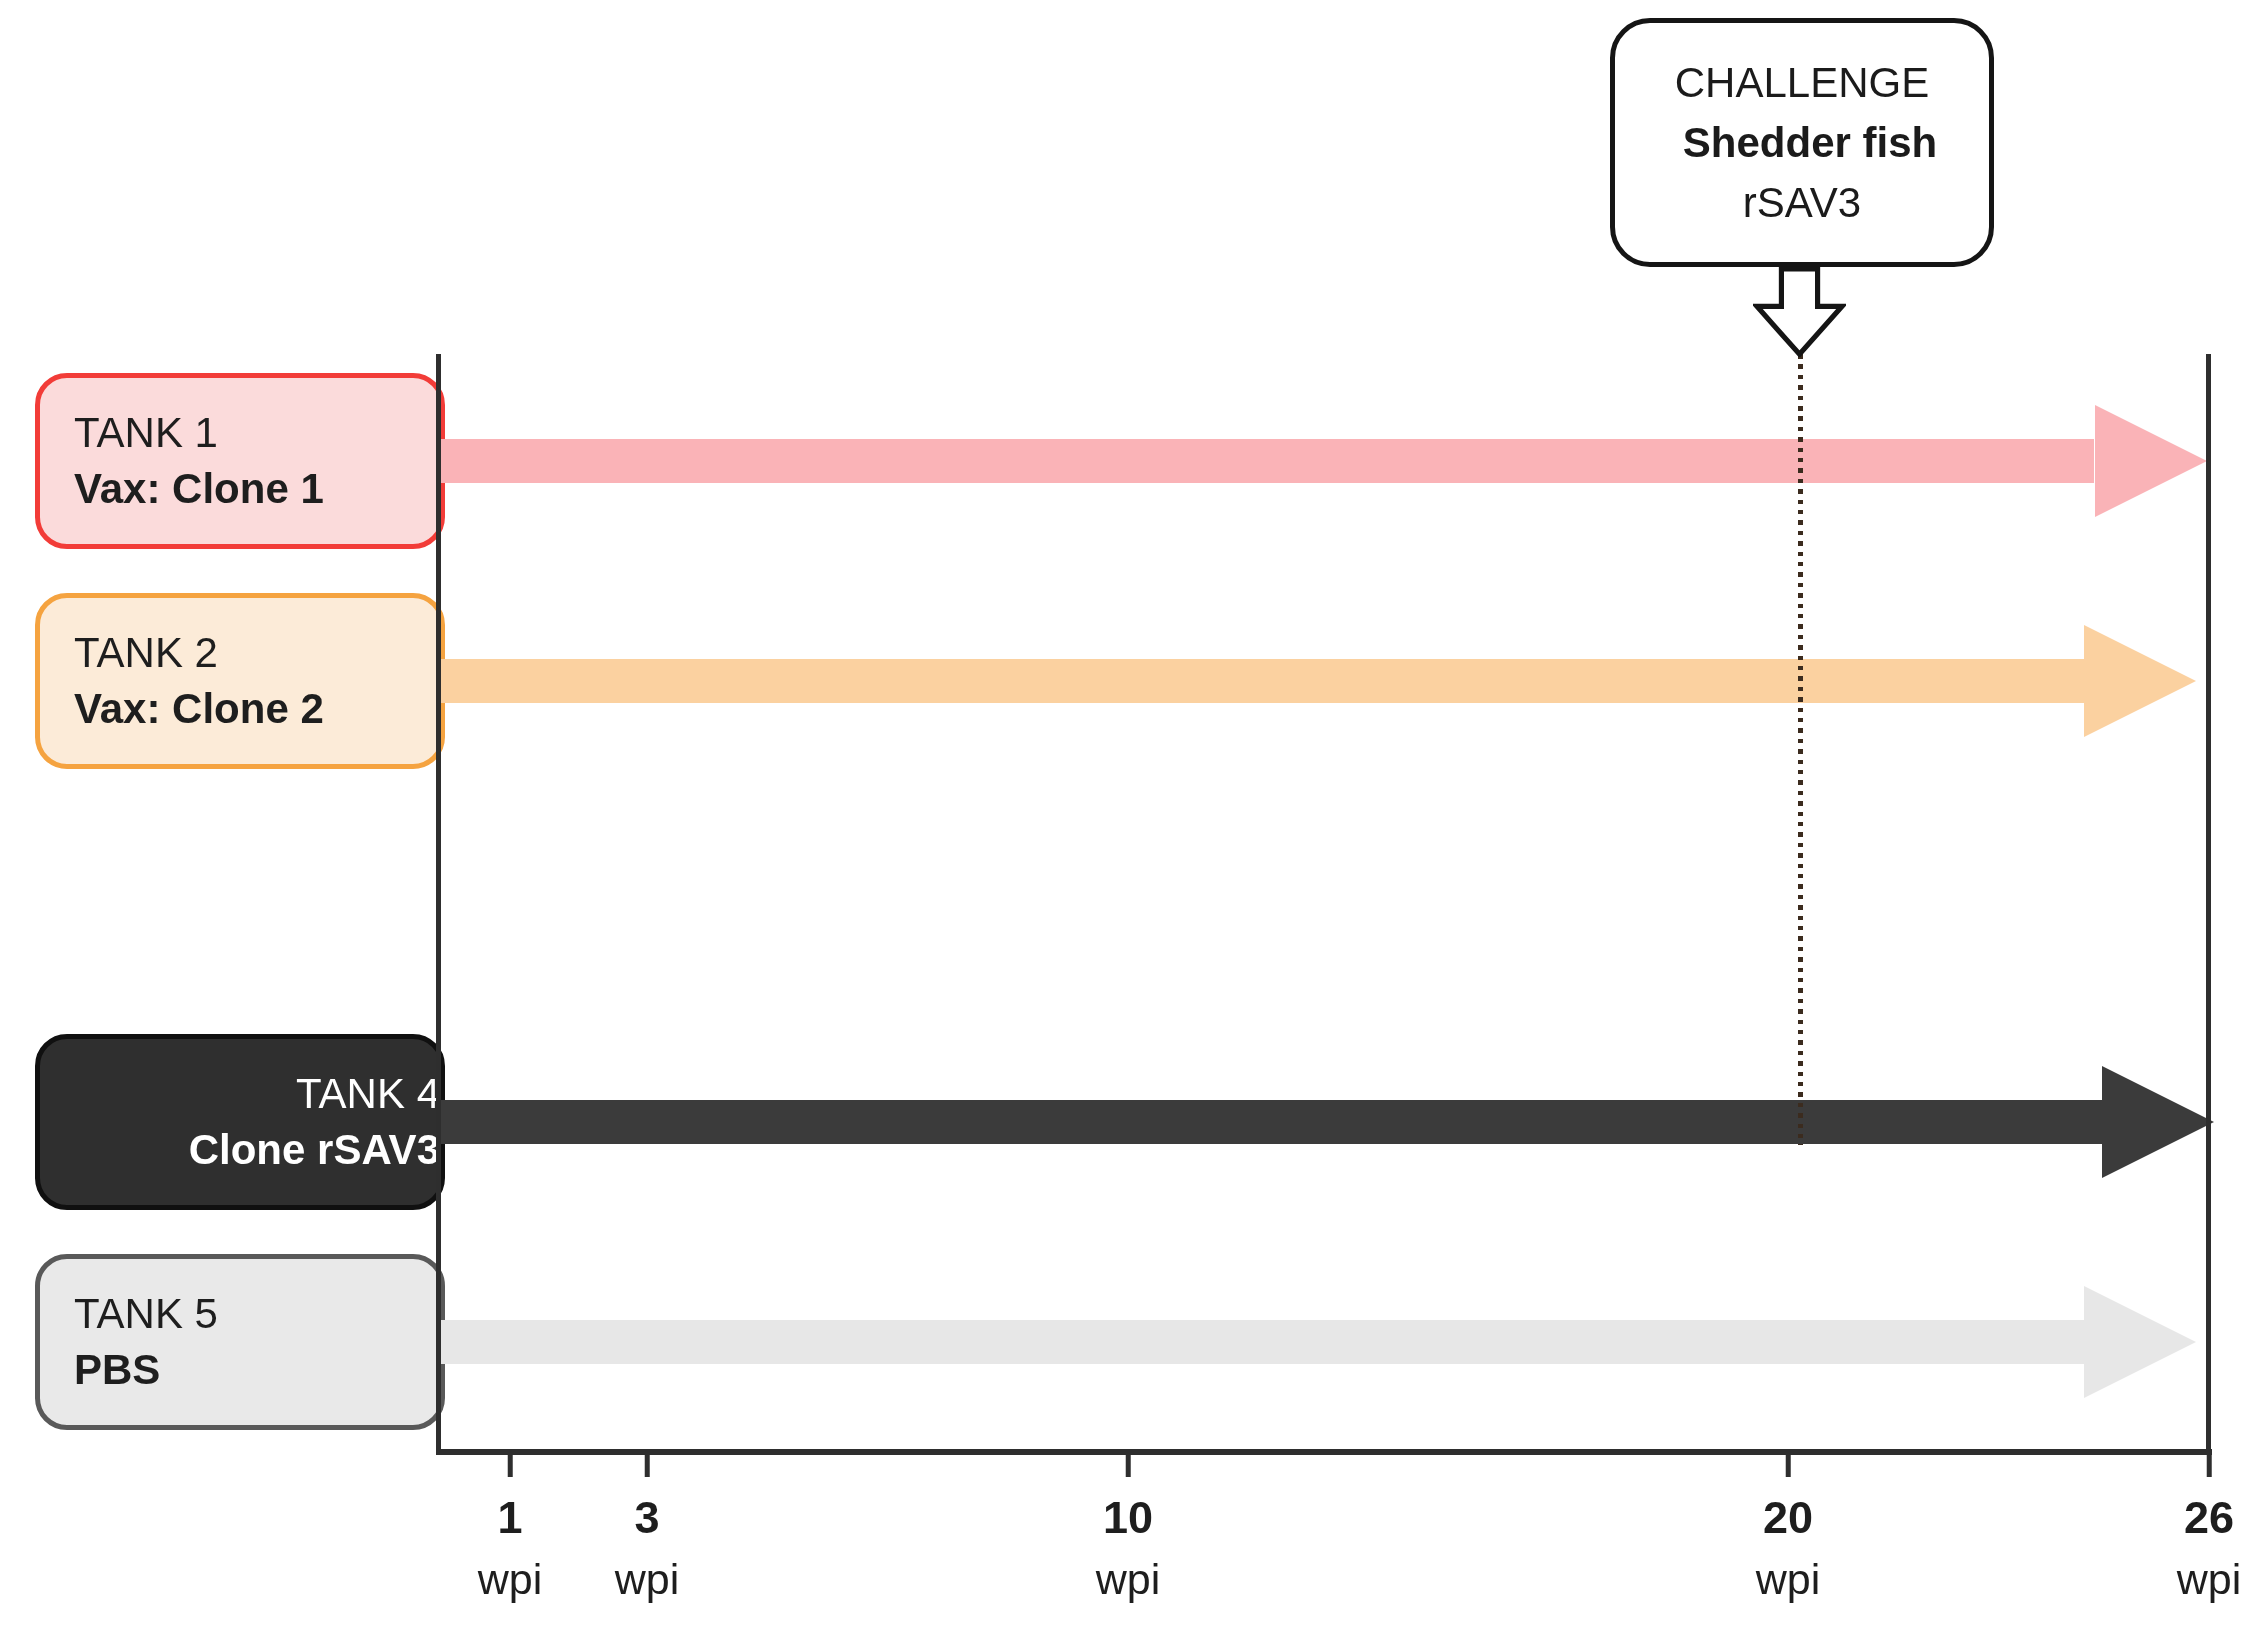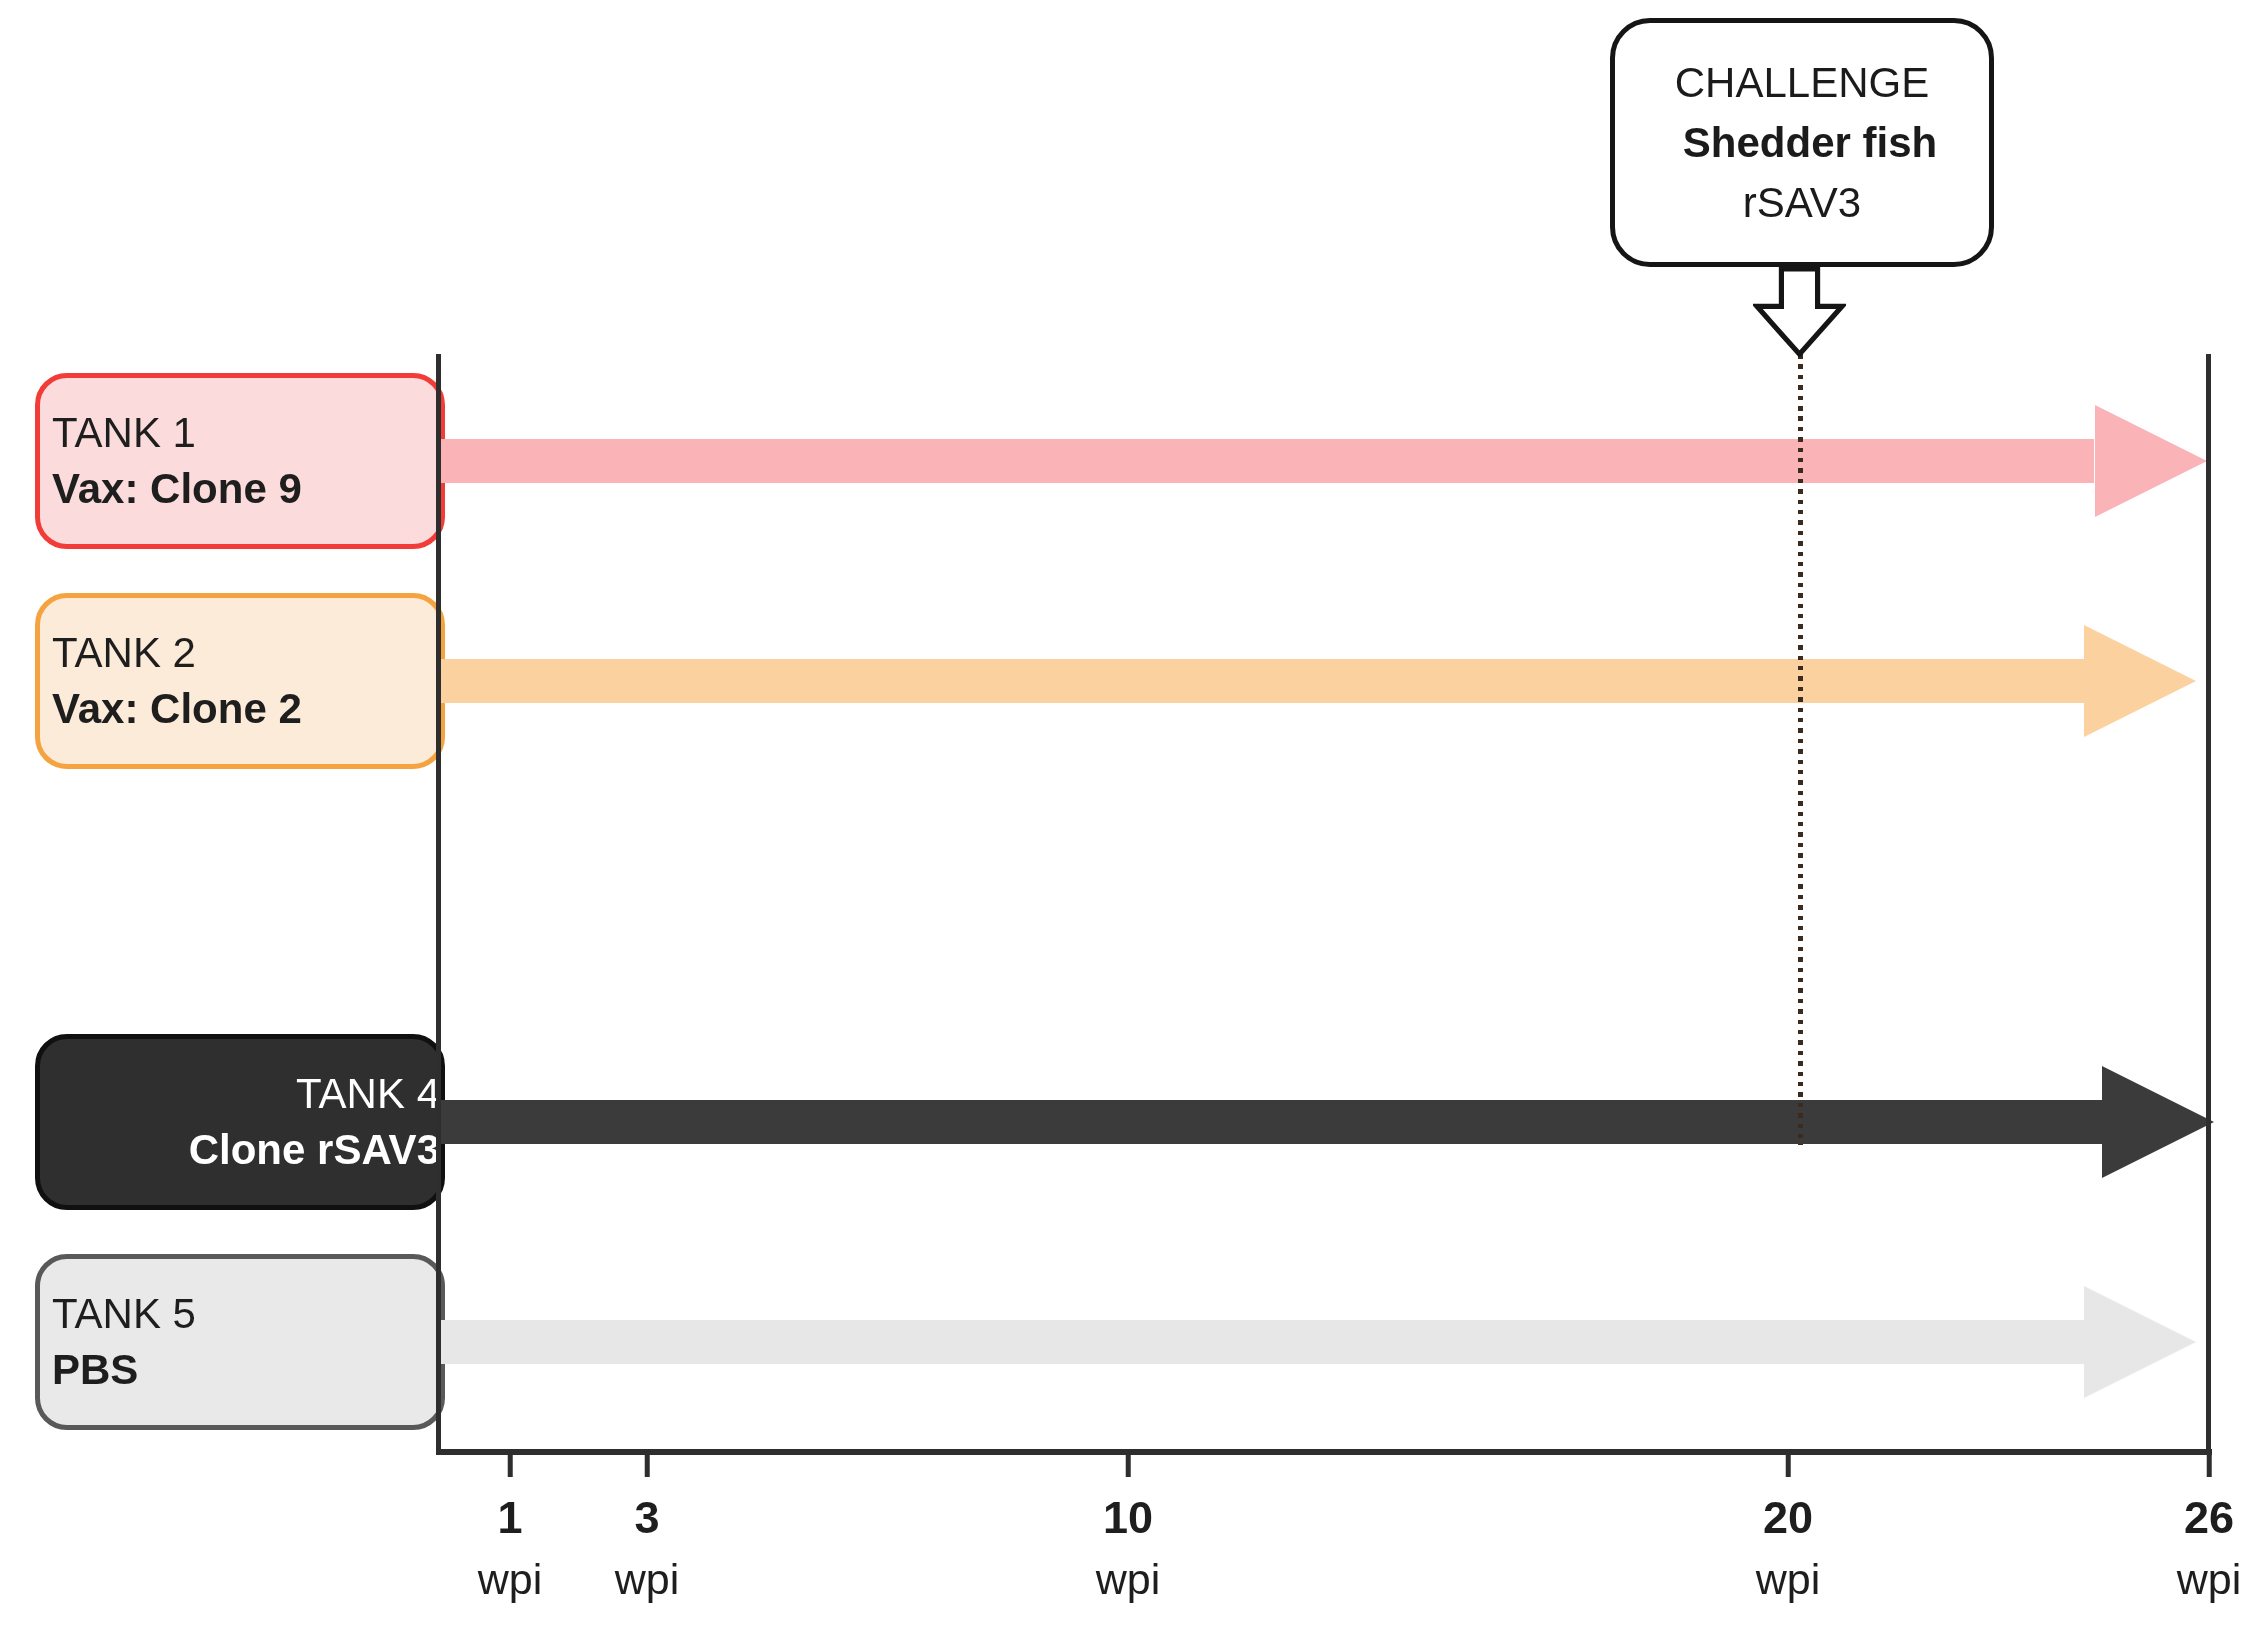--- a/index.html
+++ b/index.html
@@ -12,21 +12,21 @@
   }
   
   .tank-row{position:absolute;left:0;width:2261px;height:176px;}
   .tank-box{
     position:absolute;left:35px;top:0;
     width:410px;height:176px;box-sizing:border-box;
     border:5.2px solid var(--border);
     background:var(--fill);
     border-radius:32px;
     display:flex;flex-direction:column;justify-content:center;
-    padding-left:12px;row-gap:1.3px;
+    padding-left:34px;row-gap:1.3px;
   }
   .tank-name{font-size:42px;font-weight:400;line-height:54px;color:var(--label);}
   .tank-treatment{font-size:42px;font-weight:700;line-height:54px;color:var(--label);}
   .arrow-shaft{position:absolute;left:438px;top:66px;height:44px;background:var(--arrow);}
   .arrow-head{
     position:absolute;top:32px;width:0;height:0;
     border-top:56px solid transparent;
     border-bottom:56px solid transparent;
     border-left:112px solid var(--arrow);
   }
@@ -71,21 +71,21 @@
 
   <svg class="challenge-arrow" width="93" height="91" viewBox="0 0 144 140">
     <polygon points="44,4 44,62 6,62 72,136 138,62 100,62 100,4" fill="#ffffff" stroke="#151515" stroke-width="8" stroke-linejoin="miter"></polygon>
   </svg>
 
   <div class="dotted-line" style="--dot: #3b2b1e;"></div>
 
   <div class="tank-row" style="top: 373px; --border: #f23c38; --fill: #fbdbdb; --arrow: #fab3b7; --label: #1e1e1e;">
     <div class="tank-box">
       <div class="tank-name">TANK 1</div>
-      <div class="tank-treatment">Vax: Clone 9</div>
+      <div class="tank-treatment">Vax: Clone 1</div>
     </div>
     <div class="arrow-shaft" style="width:1656px"></div>
     <div class="arrow-head" style="left:2095px"></div>
   </div>
 
   <div class="tank-row" style="top: 593px; --border: #f5a340; --fill: #fcebd8; --arrow: #fbd1a0; --label: #1e1e1e;">
     <div class="tank-box">
       <div class="tank-name">TANK 2</div>
       <div class="tank-treatment">Vax: Clone 2</div>
     </div>

